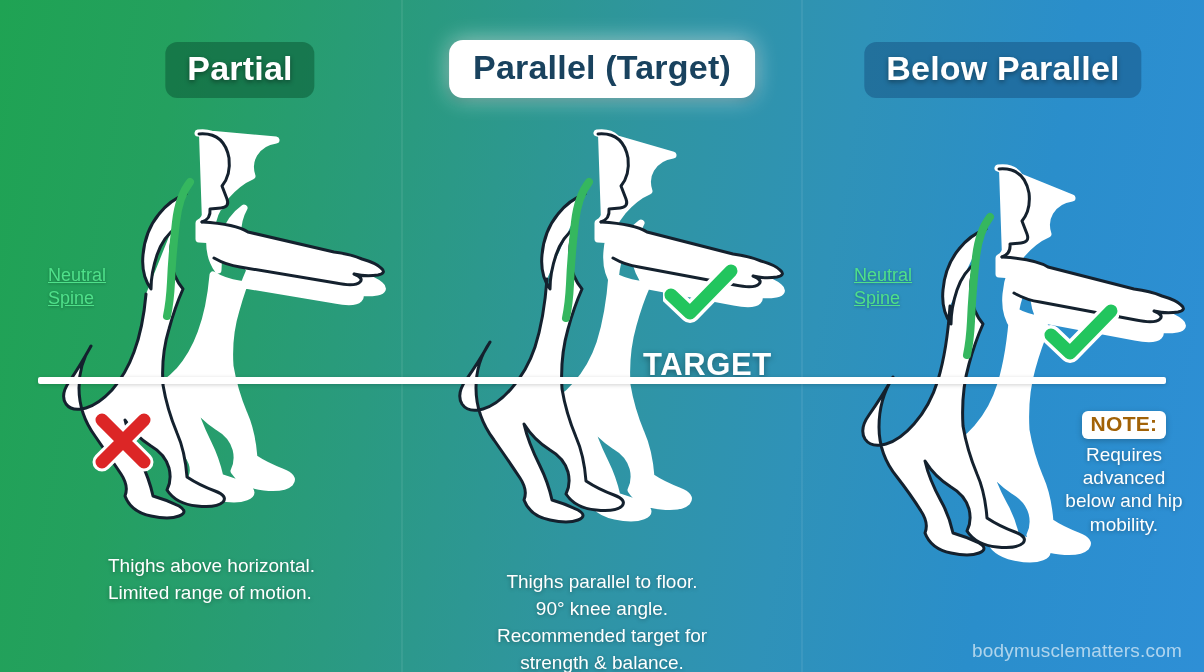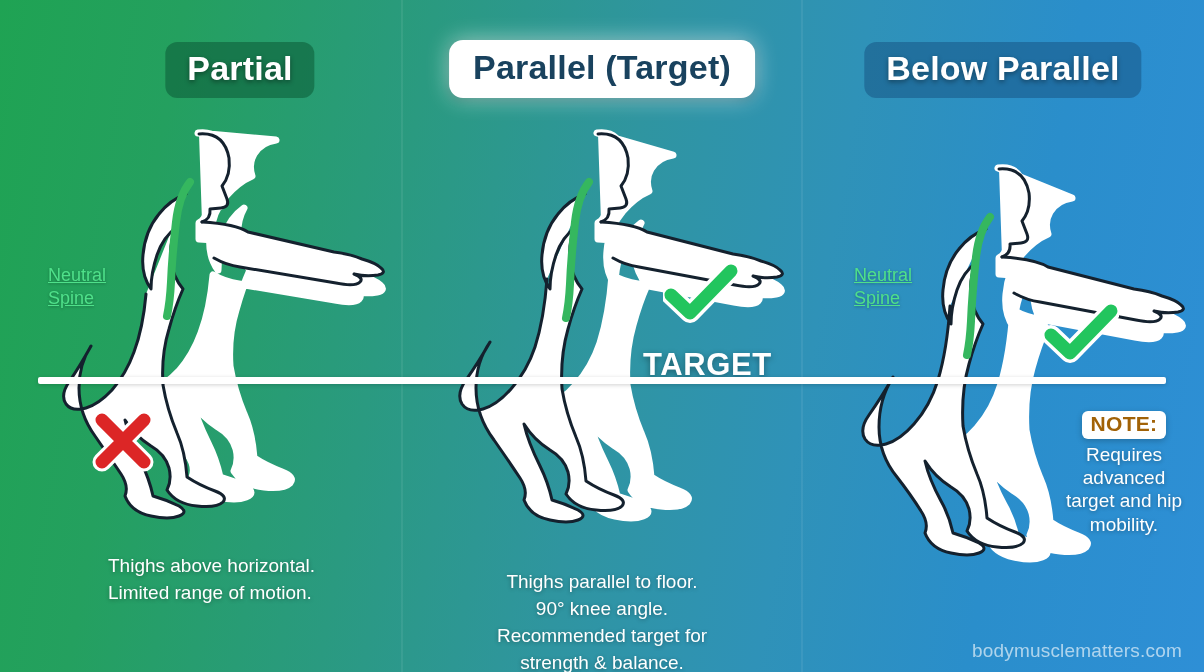--- a/index.html
+++ b/index.html
@@ -387,21 +387,21 @@
     <svg width="76" height="60" viewBox="0 0 76 60">
       <path d="M8,32 L27,50 L68,8" fill="none" stroke="#ffffff" stroke-width="20" stroke-linecap="round" stroke-linejoin="round"></path>
       <path d="M8,32 L27,50 L68,8" fill="none" stroke="#22c55e" stroke-width="13" stroke-linecap="round" stroke-linejoin="round"></path>
     </svg>
   </div>
 
   <div id="note-box">
     <span id="note-tag">NOTE:</span>
     <div id="note-body">Requires
 advanced
-target and hip
+below and hip
 mobility.</div>
   </div>
 
 
   <div id="floor-line"></div>
 
   <div id="watermark">bodymusclematters.com</div>
 </div>
 
 </body></html>

